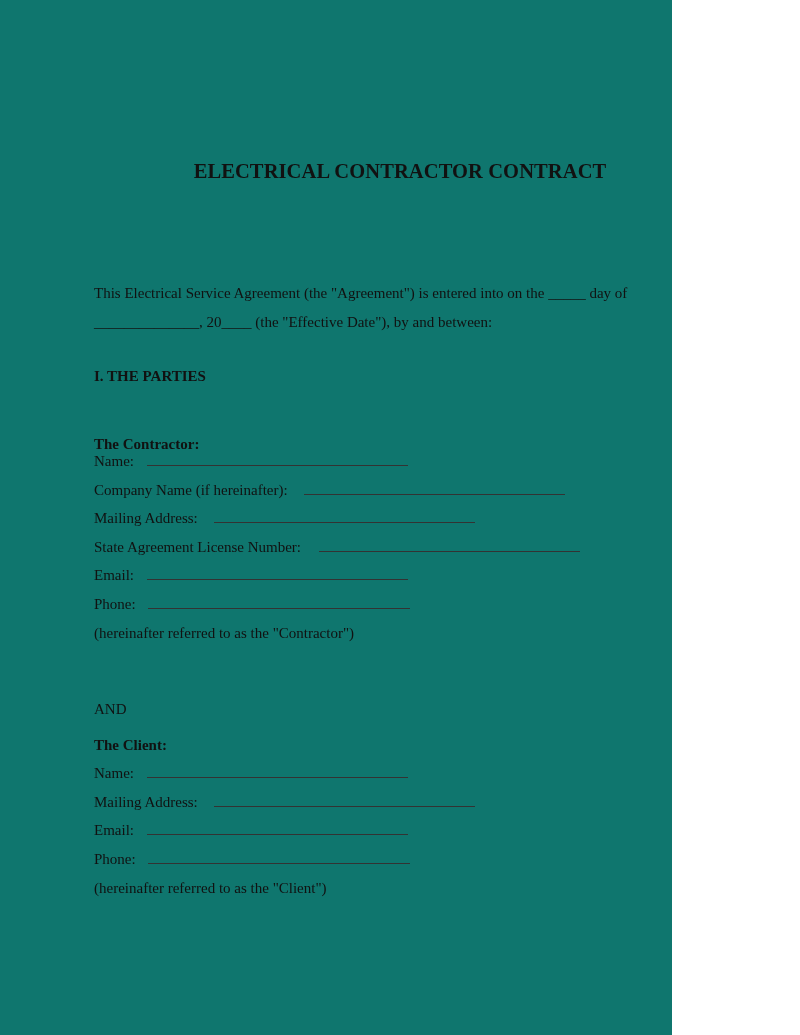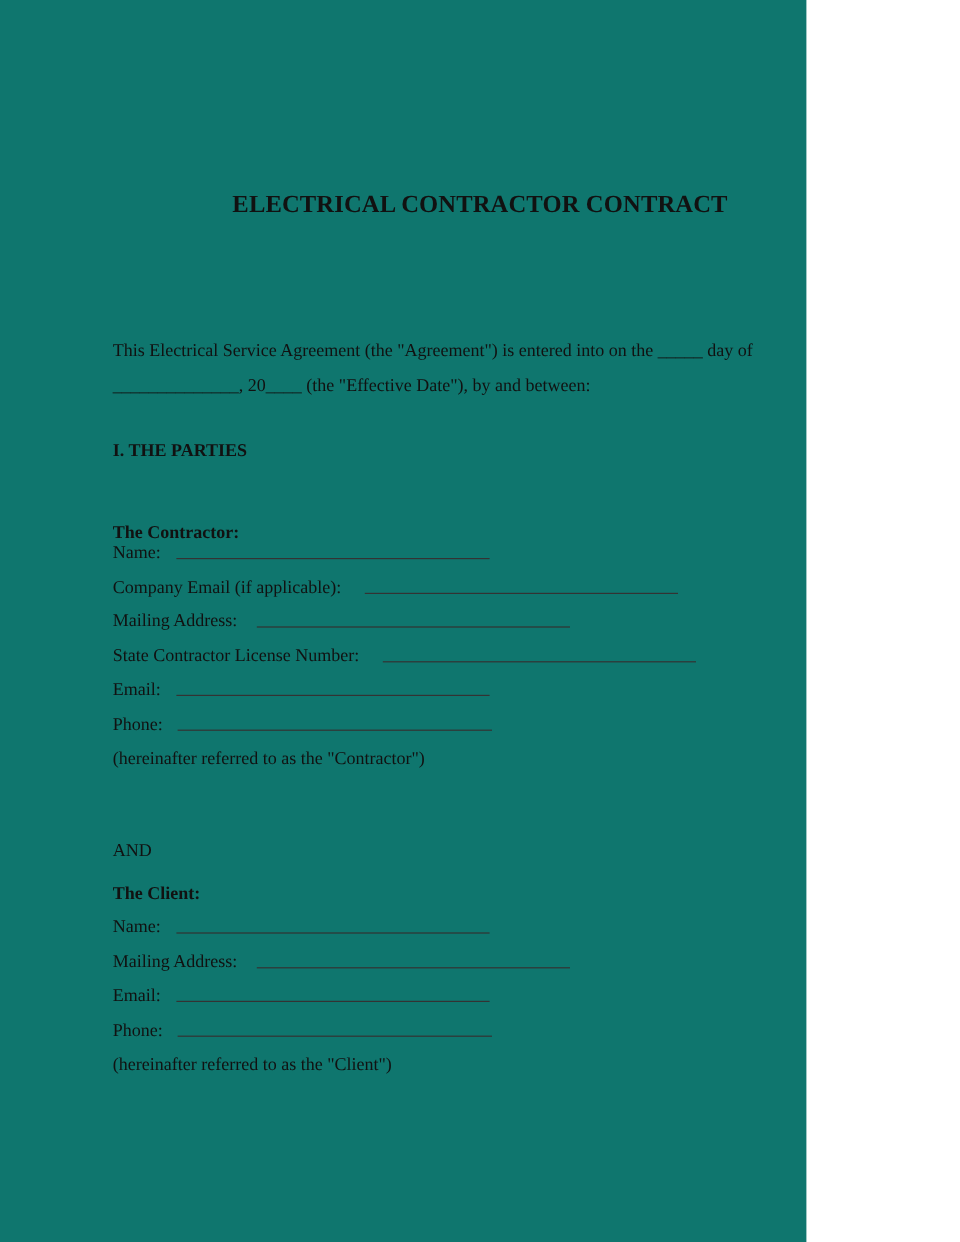--- a/index.html
+++ b/index.html
@@ -22,27 +22,27 @@
   <div class="line" style="top:284px;">This Electrical Service Agreement (the "Agreement") is entered into on the _____ day of</div>
   <div class="line" style="top:313px;">______________, 20____ (the "Effective Date"), by and between:</div>
 
   <div class="line bold" style="top:367px;font-family:Liberation Serif, serif;">I. THE PARTIES</div>
 
   <div class="line bold" style="top:423px;margin-top:12px;">The Contractor:</div>
 
   <div class="line" style="top:452px;">Name:</div>
   <div class="rule" style="left:147px; width:261px; top:465px;"></div>
 
-  <div class="line" style="top:481px;">Company Email (if applicable):</div>
+  <div class="line" style="top:481px;">Company Name (if hereinafter):</div>
   <div class="rule" style="left:304px; width:261px; top:494px;"></div>
 
   <div class="line" style="top:509px;">Mailing Address:</div>
   <div class="rule" style="left:214px; width:261px; top:522px;"></div>
 
-  <div class="line" style="top:538px;">State Contractor License Number:</div>
+  <div class="line" style="top:538px;">State Agreement License Number:</div>
   <div class="rule" style="left:319px; width:261px; top:551px;"></div>
 
   <div class="line" style="top:566px;">Email:</div>
   <div class="rule" style="left:147px; width:261px; top:579px;"></div>
 
   <div class="line" style="top:595px;">Phone:</div>
   <div class="rule" style="left:148px; width:262px; top:608px;"></div>
 
   <div class="line" style="top:624px;">(hereinafter referred to as the "Contractor")</div>
 

